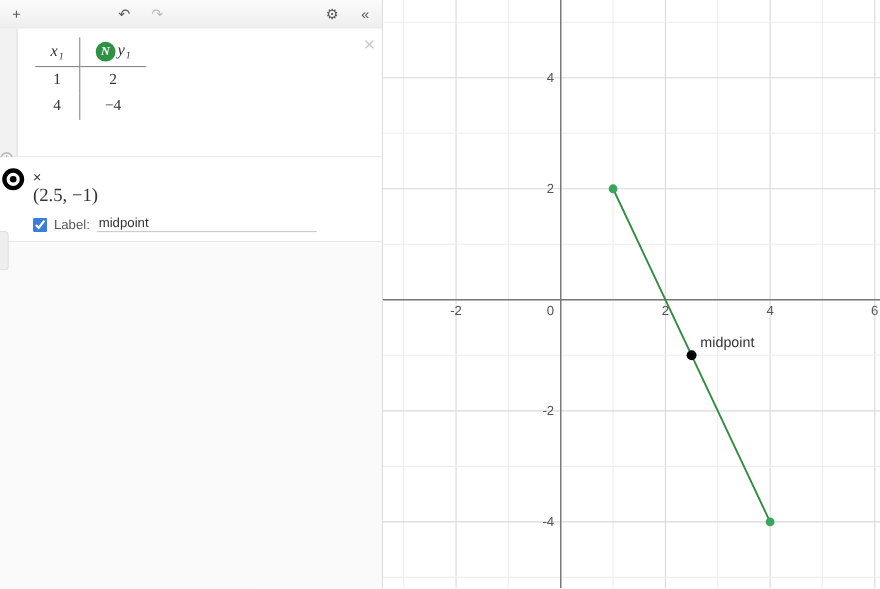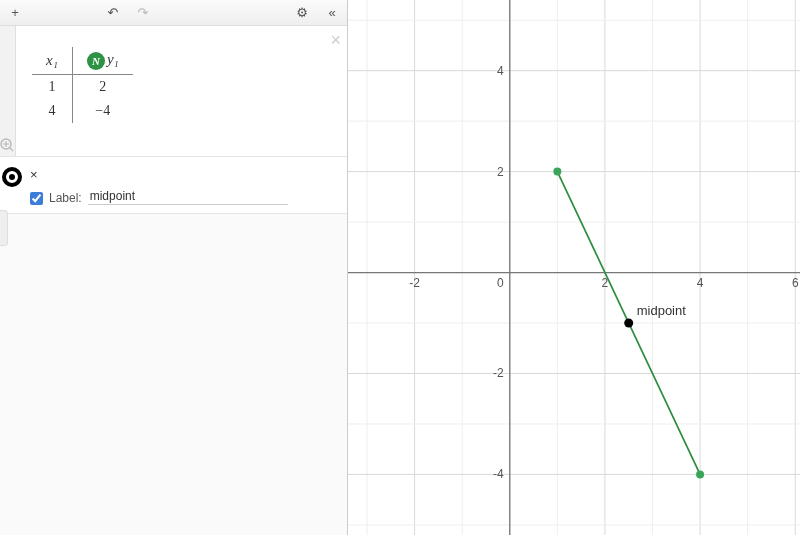--- a/index.html
+++ b/index.html
@@ -6,21 +6,21 @@
 body{font-family:Arial,Helvetica,sans-serif;font-size:13px;color:#333;width:800px;height:535px;overflow:hidden;background:#fff;}
 .app{display:flex;width:800px;height:535px;}
 .left-panel{width:348px;height:535px;background:#fff;border-right:1px solid #ccc;display:flex;flex-direction:column;}
 .toolbar{height:26px;background:linear-gradient(#fbfbfb,#eee);border-bottom:1px solid #ddd;display:flex;align-items:center;padding:0 4px;gap:8px;}
 .toolbar .spacer{flex:1;}
 .tool-btn{width:22px;height:22px;display:flex;align-items:center;justify-content:center;color:#555;cursor:pointer;}
 .tool-btn.disabled{color:#bbb;}
 .expr-list{flex:1;overflow:auto;background:#fafafa;}
 .expr{background:#fff;border-bottom:1px solid #e5e5e5;position:relative;padding:8px 10px 8px 20px;}
 .expr .close-x{position:absolute;right:6px;top:4px;color:#ccc;font-size:18px;cursor:pointer;}
-.data-table{display:inline-block;border-collapse:collapse;margin-left:12px;margin-top:13px;}
+.data-table{display:inline-block;border-collapse:collapse;margin-left:12px;}
 .data-table th,.data-table td{padding:4px 14px;text-align:center;font-family:"Times New Roman",serif;font-style:italic;font-size:15px;color:#333;}
 .data-table th{border-bottom:1px solid #888;font-weight:normal;}
 .data-table td{font-style:normal;font-size:14px;}
 .data-table .col-sep{border-right:1px solid #888;}
 .nv-badge{display:inline-flex;width:18px;height:18px;border-radius:50%;background:#2e9245;color:#fff;font-size:11px;font-style:italic;font-weight:bold;align-items:center;justify-content:center;margin-right:2px;vertical-align:middle;}
 .left-gutter{position:absolute;left:0;top:0;bottom:0;width:16px;background:#f2f2f2;border-right:1px solid #e0e0e0;}
 .expr-point{background:#fff;border-bottom:1px solid #e5e5e5;position:relative;padding:10px 10px 8px 30px;}
 .point-icon{position:absolute;left:2px;top:10px;width:20px;height:20px;border-radius:50%;background:#fff;border:4px solid #000;display:flex;align-items:center;justify-content:center;}
 .point-icon::after{content:"";width:6px;height:6px;border-radius:50%;background:#000;}
 .formula{font-family:"Times New Roman",serif;font-size:17px;}
@@ -80,20 +80,21 @@
           <tr>
             <td class="col-sep">4</td>
             <td>−4</td>
           </tr>
         </tbody></table>
       </div>
 
       <div class="expr-point">
         <div class="point-icon"></div>
         <span class="close-x">×</span>
+        <div class="formula">(2.5, −1)</div>
         <div class="label-row">
           <input type="checkbox" checked="" style="">
           <span>Label:</span>
           <input class="label-input" value="midpoint" style="">
         </div>
       </div>
 
       <div class="left-edge-tab"></div>
     </div>
   </div>

